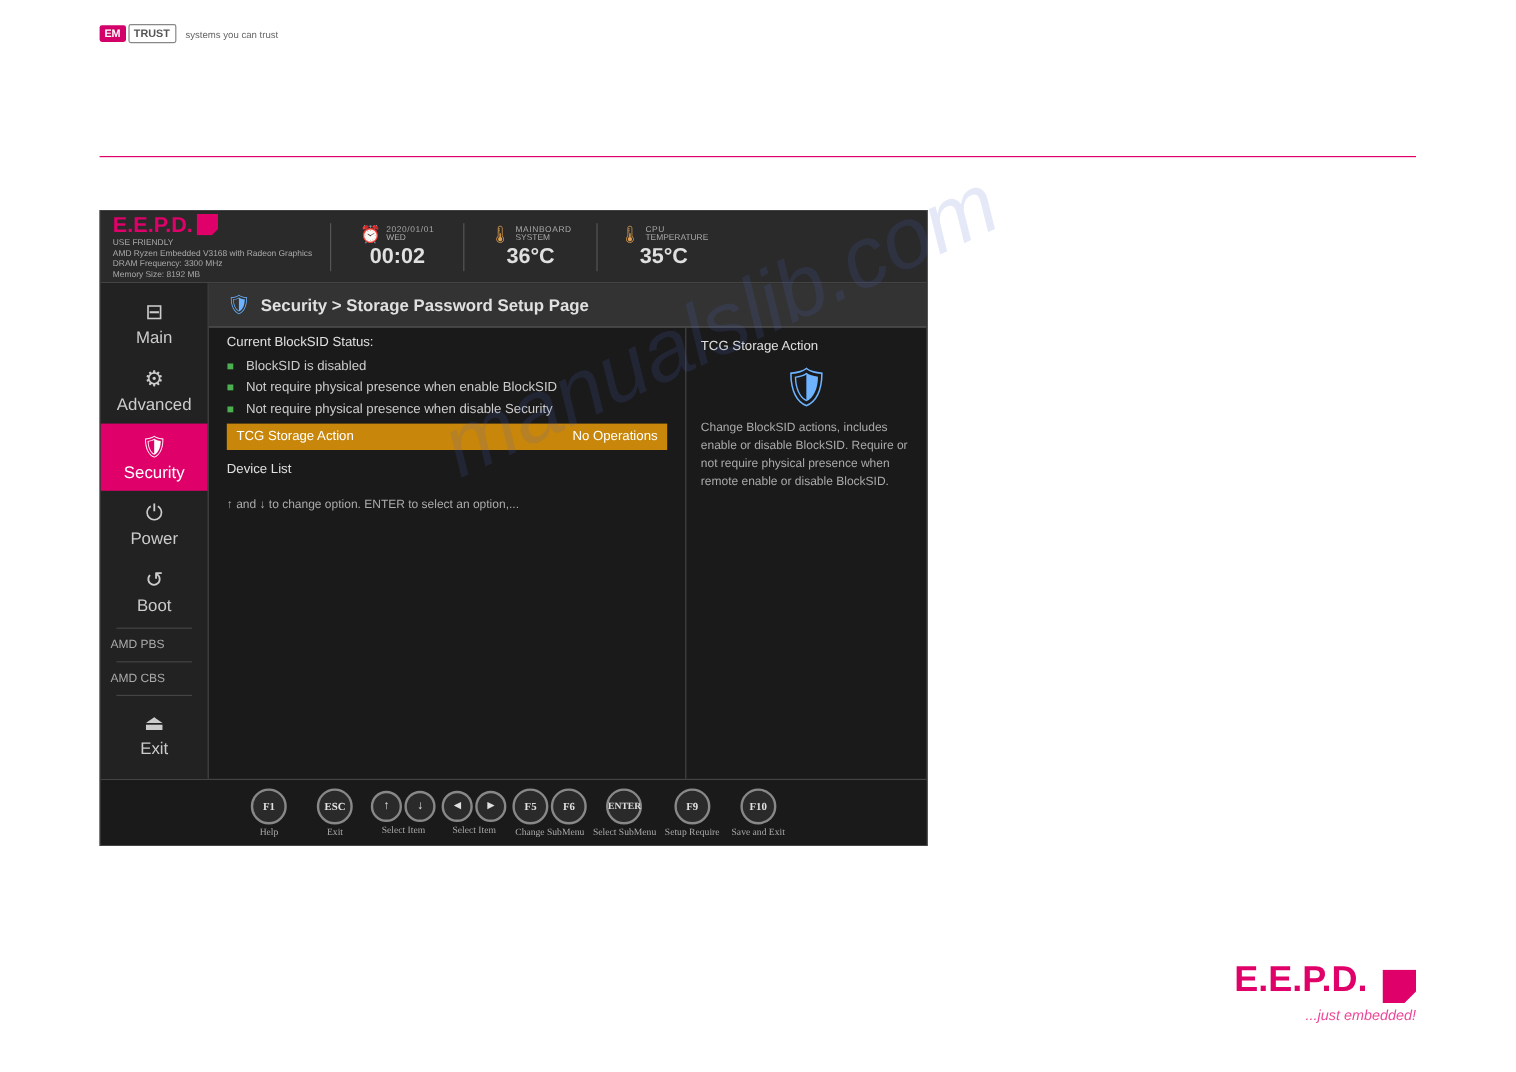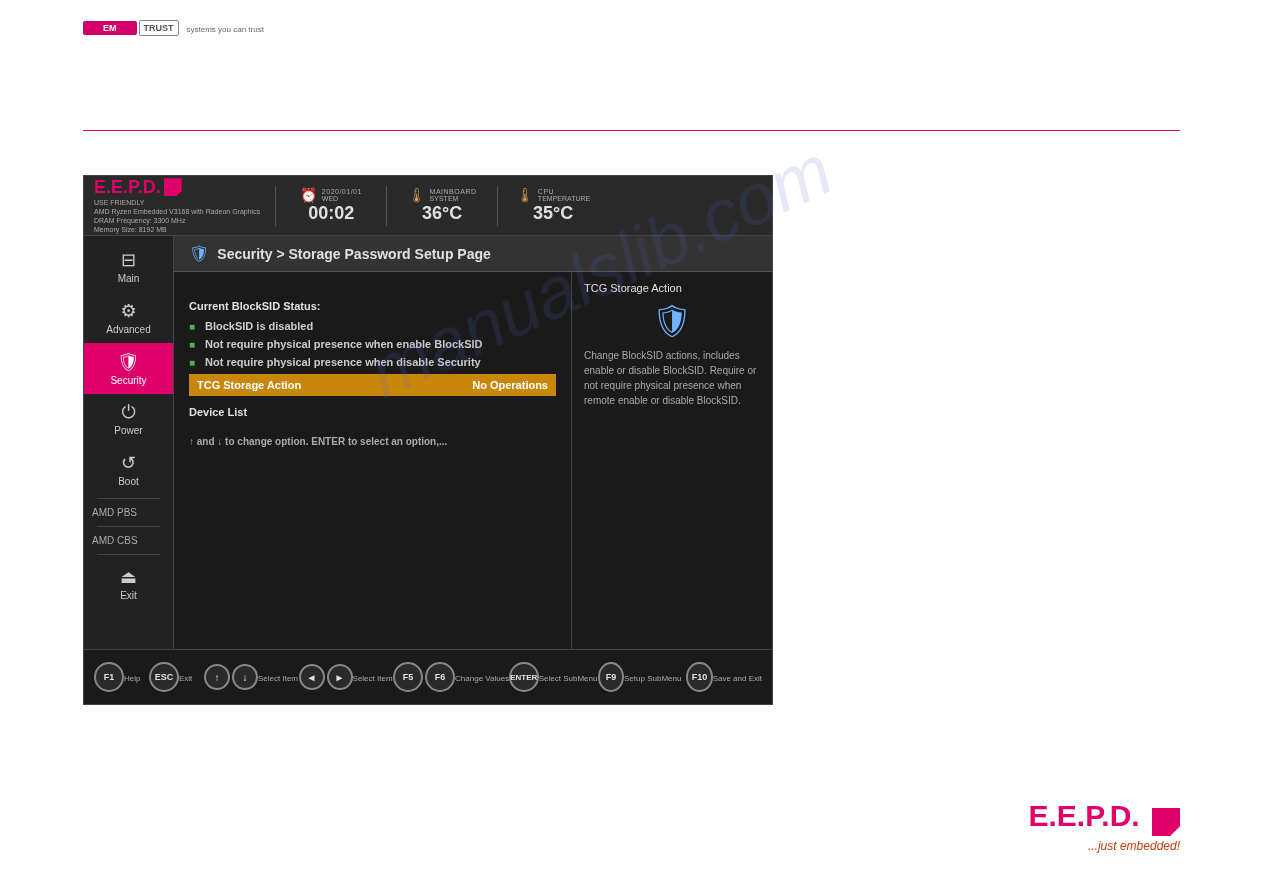--- a/index.html
+++ b/index.html
@@ -23,21 +23,21 @@
     .em-trust-logo {
       display: flex;
       align-items: center;
       gap: 2px;
     }
     .em-box {
       background: #d4006a;
       color: white;
       font-size: 9px;
       font-weight: bold;
-      padding: 2px 20px;
+      padding: 2px 4px;
       border-radius: 2px;
     }
     .trust-box {
       border: 1px solid #888;
       color: #555;
       font-size: 9px;
       font-weight: bold;
       padding: 2px 4px;
       border-radius: 2px;
     }
@@ -173,21 +173,21 @@
     }
     .sidebar-item.active {
       background: #e0006a;
       color: white;
     }
     .sidebar-item-icon {
       font-size: 18px;
       margin-bottom: 2px;
     }
     .sidebar-item-label {
-      font-size: 10px;
+      font-size: 14px;
       text-align: right;
     }
     .sidebar-sep {
       width: 70%;
       height: 1px;
       background: #444;
       margin: 3px 0;
     }
     .sidebar-text-item {
       width: 100%;
@@ -224,24 +224,23 @@
 
     .bios-content {
       display: flex;
       flex: 1;
       overflow: hidden;
     }
 
     
     .content-left {
       flex: 1;
-      padding: 28px 15px;
+      padding: 6px 15px;
       border-right: 1px solid #444;
       overflow-y: auto;
-      font-weight: bold;
     }
     .section-title {
       color: #e0e0e0;
       font-size: 11px;
       margin-bottom: 8px;
     }
     .status-item {
       display: flex;
       align-items: flex-start;
       gap: 6px;
@@ -324,23 +323,24 @@
       background: #1a1a1a;
       border-top: 1px solid #444;
       display: flex;
       align-items: center;
       justify-content: center;
       gap: 5px;
       padding: 0 10px;
     }
     .func-key {
       display: flex;
-      flex-direction: row;
+      flex-direction: column;
       align-items: center;
       min-width: 50px;
+      font-family: Liberation Serif, serif;
     }
     .func-key-btn {
       width: 30px;
       height: 30px;
       border: 2px solid #888;
       border-radius: 50%;
       display: flex;
       align-items: center;
       justify-content: center;
       color: #e0e0e0;
@@ -391,21 +391,21 @@
     .bottom-logo-icon {
       display: inline-block;
       width: 28px;
       height: 28px;
       background: #e0006a;
       margin-left: 4px;
       vertical-align: middle;
       clip-path: polygon(0 0, 100% 0, 100% 65%, 65% 100%, 0 100%);
     }
     .bottom-tagline {
-      color: #c2410c;
+      color: #ec4899;
       font-size: 12px;
       font-style: italic;
       margin-top: 3px;
     }
 
     
     .watermark {
       position: absolute;
       top: 230px;
       left: 350px;
@@ -598,31 +598,31 @@
         <div class="func-arrow-btn highlighted">►</div>
       </div>
       <div class="func-key-label">Select Item</div>
     </div>
 
     <div class="func-key">
       <div style="display:flex;gap:2px;">
         <div class="func-key-btn">F5</div>
         <div class="func-key-btn">F6</div>
       </div>
-      <div class="func-key-label">Change Values</div>
+      <div class="func-key-label">Change SubMenu</div>
     </div>
 
     <div class="func-key">
       <div class="func-key-btn" style="font-size:8px;">ENTER</div>
       <div class="func-key-label">Select SubMenu</div>
     </div>
 
     <div class="func-key">
       <div class="func-key-btn">F9</div>
-      <div class="func-key-label">Setup SubMenu</div>
+      <div class="func-key-label">Setup Require</div>
     </div>
 
     <div class="func-key">
       <div class="func-key-btn">F10</div>
       <div class="func-key-label">Save and Exit</div>
     </div>
 
   </div>
 
 </div>

